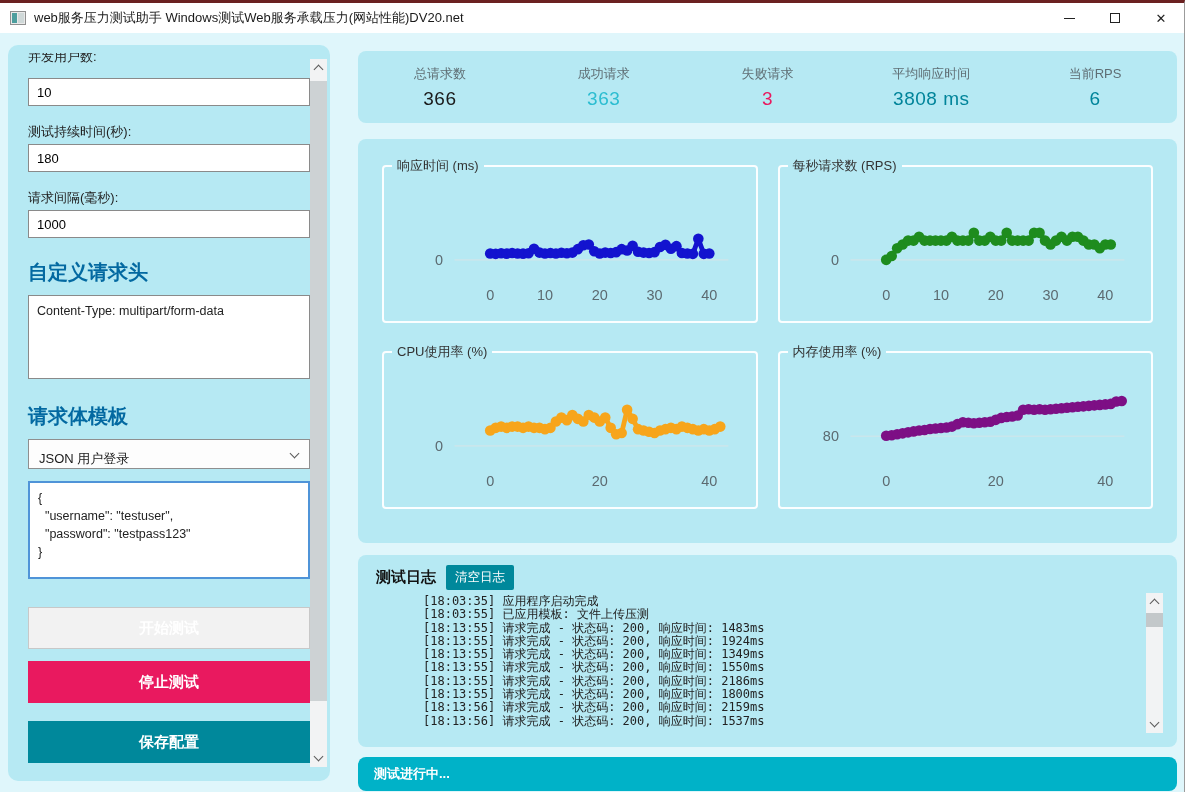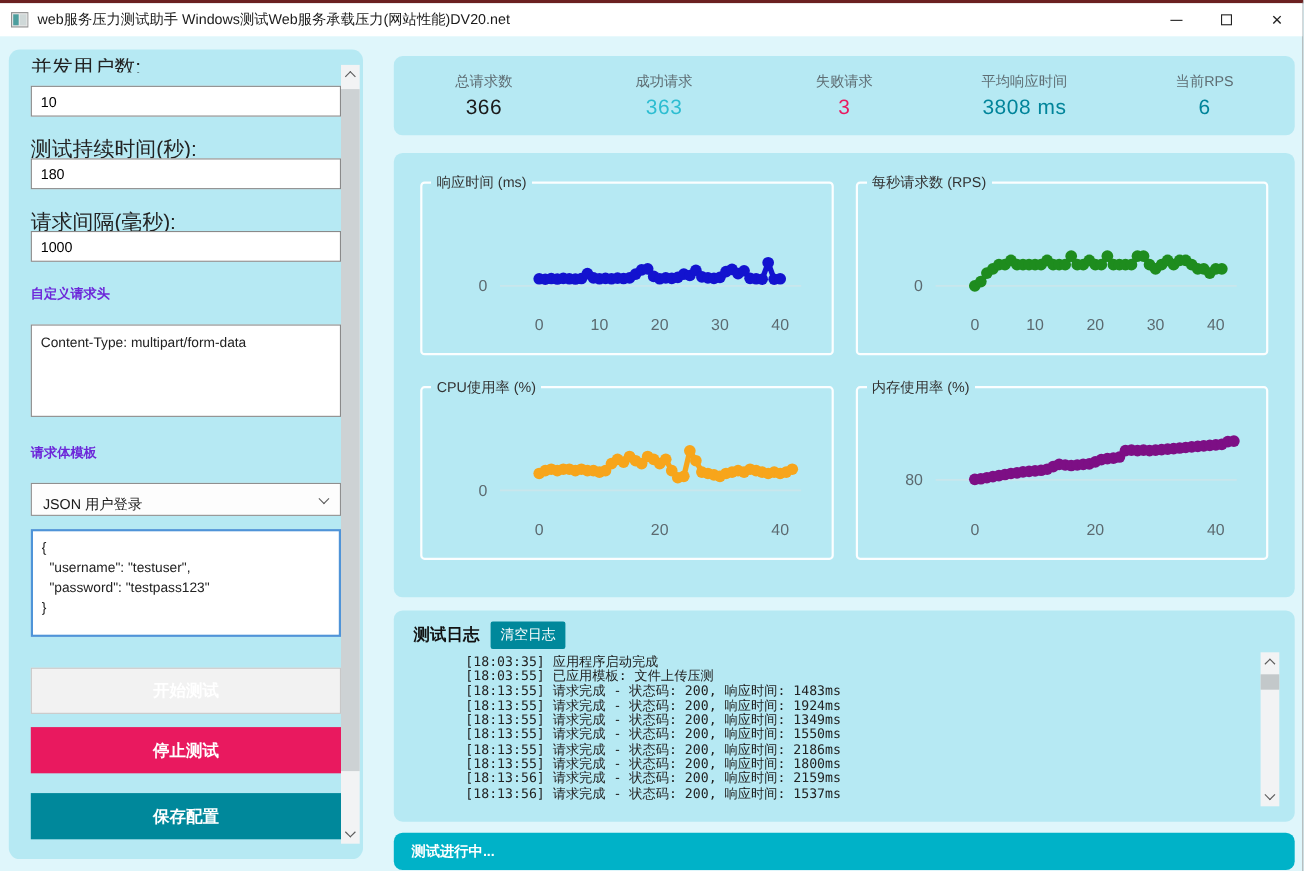--- a/index.html
+++ b/index.html
@@ -24,27 +24,27 @@
   .sidebar { left:8px; top:42px; width:322px; height:736px; overflow:hidden; }
   .stats-panel { left:358px; top:48px; width:819px; height:72px; border-radius:8px;
                  display:flex; align-items:center; }
   .charts-panel { left:358px; top:136px; width:819px; height:404px; border-radius:8px; }
   .log-panel { left:358px; top:552px; width:819px; height:192px; border-radius:8px; }
   .status-bar { position:absolute; left:358px; top:754px; width:819px; height:34px;
                 background:#00b2c8; border-radius:8px; display:flex; align-items:center; }
   .status-bar span { color:#fff; font-weight:bold; font-size:13px; margin-left:16px; }
   .clipwrap { position:absolute; left:20px; top:8px; height:13px; overflow:hidden; width:260px; }
   .clipwrap .flabel { margin-top:-5px; }
-  .flabel { font-size:19px; color:#222; display:block; }
+  .flabel { font-size:13px; color:#222; display:block; }
   .sb-label-2 { position:absolute; left:20px; top:78px; }
   .sb-label-3 { position:absolute; left:20px; top:144px; }
   .sb-input { position:absolute; left:20px; width:282px; height:28px; border:1px solid #8a8a8a;
               background:#fff; font-size:13px; padding:0 8px; font-family:"Liberation Sans",sans-serif; }
   .sb-input-1 { top:33px; } .sb-input-2 { top:99px; } .sb-input-3 { top:165px; }
-  .sb-h { position:absolute; left:20px; font-size:12px; font-weight:bold; color:#6d28d9; }
+  .sb-h { position:absolute; left:20px; font-size:20px; font-weight:bold; color:#0369a1; }
   .sb-h-1 { top:214px; } .sb-h-2 { top:358px; }
   .sb-ta { position:absolute; left:20px; width:282px; background:#fff; border:1px solid #8a8a8a;
            font-size:12.5px; color:#222; padding:6px 8px; resize:none; overflow:hidden;
            font-family:"Liberation Sans",sans-serif; line-height:1.45; }
   .sb-ta-1 { top:250px; height:84px; }
   .sb-ta-2 { top:436px; height:98px; border:2px solid #4f94d8; }
   .selectbox { position:absolute; left:20px; top:394px; width:282px; height:30px; background:#fdfdfd;
                border:1px solid #8f8f8f; display:flex; align-items:flex-end; font-size:13px; color:#1a1a1a;
                padding:0 10px; }
   .selectbox .chev-down { position:absolute; right:11px; top:10px; }

